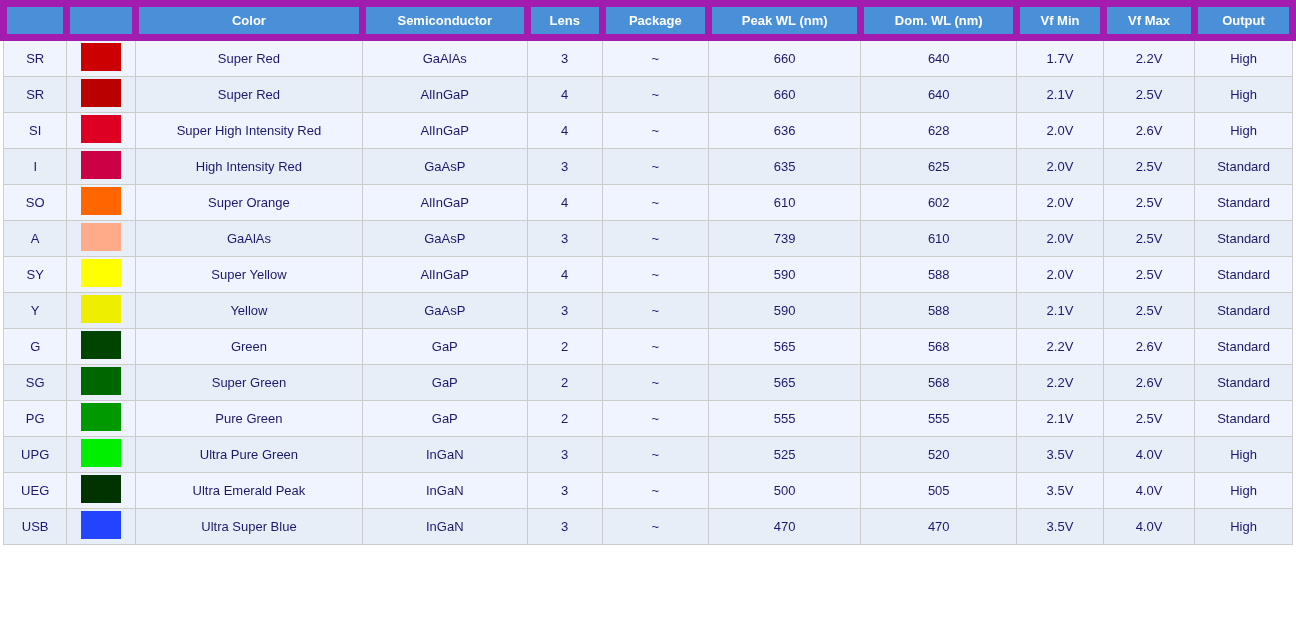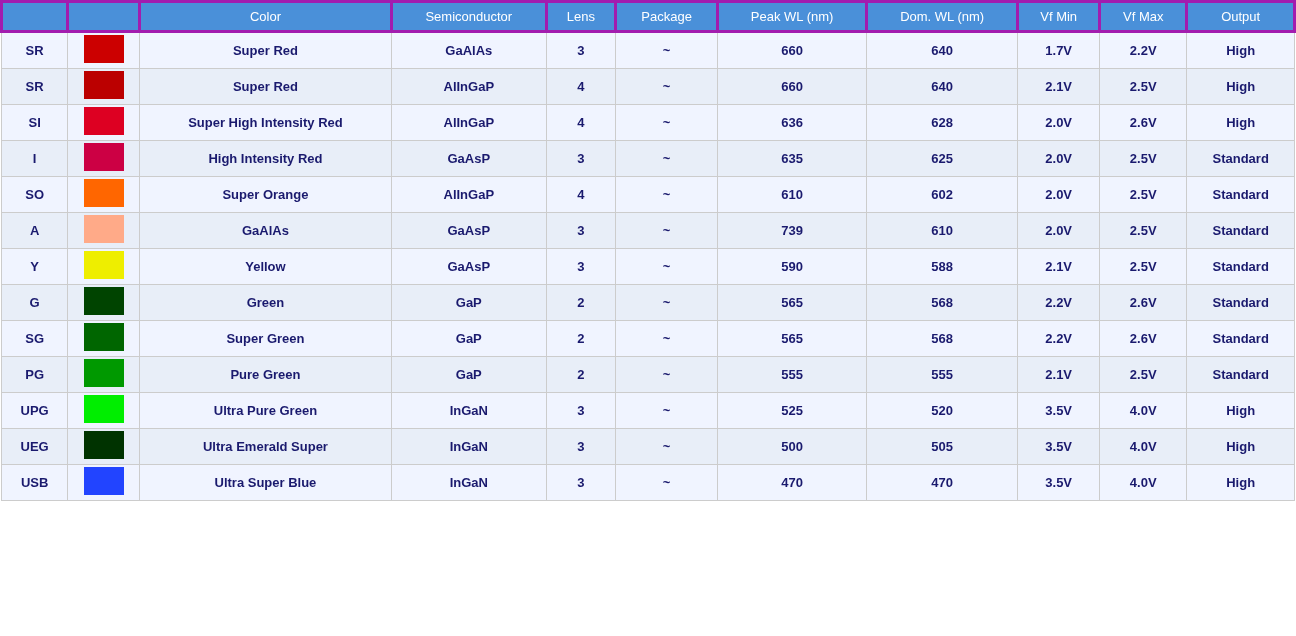--- a/index.html
+++ b/index.html
@@ -12,27 +12,26 @@
       width: 1296px;
       border-collapse: collapse;
     }
     thead tr {
       background: #4a90d9;
       color: #fff;
     }
     thead th {
       padding: 6px 8px;
       text-align: center;
-      border: 3px solid #a21caf;
-      font-weight: normal;
+      border: 7px solid #a21caf;
+      font-weight: bold;
       font-size: 13px;
     }
     tbody tr {
       background: #f0f4ff;
-      font-weight: bold;
     }
     tbody tr:nth-child(even) {
       background: #e8eef8;
     }
     tbody td {
       padding: 5px 8px;
       text-align: center;
       border: 1px solid #ccc;
       color: #1a1a6e;
       font-size: 13px;
@@ -138,20 +137,33 @@
         <td>GaAsP</td>
         <td>3</td>
         <td>~</td>
         <td>739</td>
         <td>610</td>
         <td>2.0V</td>
         <td>2.5V</td>
         <td>Standard</td>
       </tr>
       <tr>
+        <td>SY</td>
+        <td class="swatch-cell"><span class="color-swatch" style="background: rgb(255, 255, 0);"></span></td>
+        <td>Super Yellow</td>
+        <td>AlInGaP</td>
+        <td>4</td>
+        <td>~</td>
+        <td>590</td>
+        <td>588</td>
+        <td>2.0V</td>
+        <td>2.5V</td>
+        <td>Standard</td>
+      </tr>
+      <tr>
         <td>Y</td>
         <td class="swatch-cell"><span class="color-swatch" style="background: rgb(238, 238, 0);"></span></td>
         <td>Yellow</td>
         <td>GaAsP</td>
         <td>3</td>
         <td>~</td>
         <td>590</td>
         <td>588</td>
         <td>2.1V</td>
         <td>2.5V</td>
@@ -205,21 +217,21 @@
         <td>~</td>
         <td>525</td>
         <td>520</td>
         <td>3.5V</td>
         <td>4.0V</td>
         <td>High</td>
       </tr>
       <tr>
         <td>UEG</td>
         <td class="swatch-cell"><span class="color-swatch" style="background: rgb(0, 51, 0);"></span></td>
-        <td>Ultra Emerald Super</td>
+        <td>Ultra Emerald Peak</td>
         <td>InGaN</td>
         <td>3</td>
         <td>~</td>
         <td>500</td>
         <td>505</td>
         <td>3.5V</td>
         <td>4.0V</td>
         <td>High</td>
       </tr>
       <tr>

